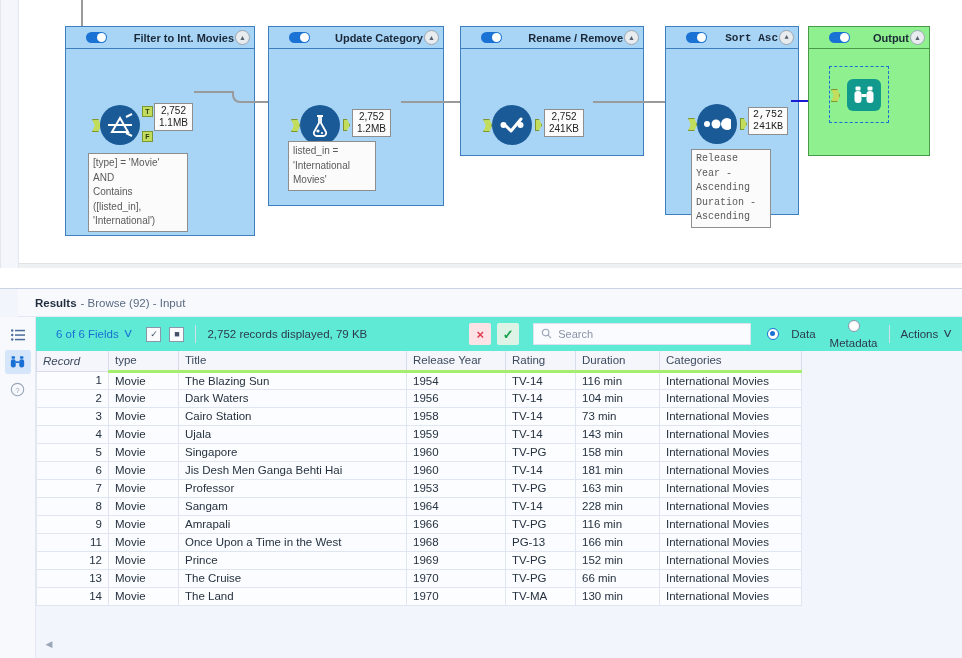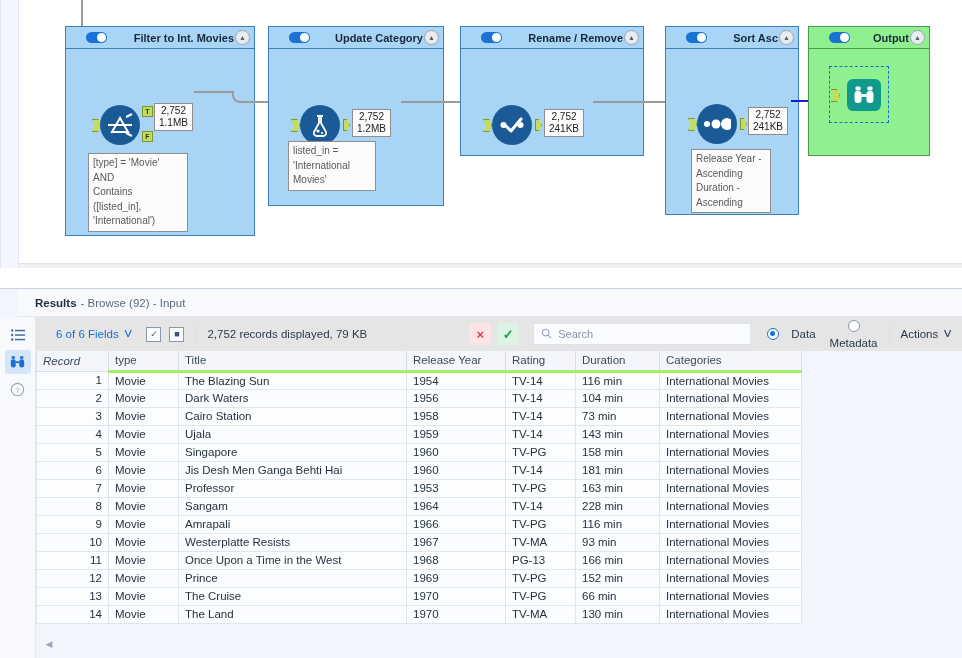--- a/index.html
+++ b/index.html
@@ -128,21 +128,21 @@
     display: flex; flex-direction: column; align-items: center; padding-top: 6px;
   }
   .side-icon {
     width: 26px; height: 24px; display: flex; align-items: center; justify-content: center;
     margin-bottom: 3px; border-radius: 3px; color: #4a6b9a;
   }
   .side-icon.active { background: #d5e6fb; color: #1a6fd4; }
 
   #toolbar {
     position: absolute; left: 36px; top: 28px; width: 926px; height: 34px;
-    background: #e5e5e5;
+    background: #5eead4;
     display: flex; align-items: center; padding: 0 10px;
   }
   .tb-link {
     font-size: 11.5px; color: #1a6fd4; display: flex; align-items: center; gap: 5px;
   }
   .tb-icon-btn {
     width: 15px; height: 15px; border: 1px solid #8a97ab;
     display: flex; align-items: center; justify-content: center;
     font-size: 9px; color: #44506a; background: #fafbfd;
   }
@@ -293,21 +293,21 @@
         <div class="anchor-out" style="left:74px; top:70px;"></div>
         <div class="stats" style="left:83px; top:60px;">
           <div>2,752</div>
           <div>241KB</div>
         </div>
       </div>
     </div>
 
     <div style="position:absolute;left:592px;top:101px;width:94px;height:2px;background:#9a9a9a;"></div>
 
-    <div class="container" style="left:664px; top:26px; width:134px; height:189px;">
+    <div class="container" style="left:664px; top:26px; width:134px; height:189px;font-family:Liberation Mono, monospace;">
       <div class="container-header">
         <div class="toggle"></div>
         <div class="container-title">Sort Asc</div>
         <div class="collapse-btn">▲</div>
       </div>
       <div class="container-body" style="height:171px;">
         <div class="anchor-in" style="left:22px; top:69px;"></div>
         <div class="tool" style="left:31px; top:55px;">
           <svg width="28" height="16" viewBox="0 0 28 16">
             <circle cx="4" cy="8" r="3" fill="#ffffff"></circle>
@@ -524,29 +524,20 @@
             <tr>
               <td class="num">9</td>
               <td>Movie</td>
               <td>Amrapali</td>
               <td>1966</td>
               <td>TV-PG</td>
               <td>116 min</td>
               <td>International Movies</td>
             </tr>
             <tr>
-              <td class="num">10</td>
-              <td>Movie</td>
-              <td>Westerplatte Resists</td>
-              <td>1967</td>
-              <td>TV-MA</td>
-              <td>93 min</td>
-              <td>International Movies</td>
-            </tr>
-            <tr>
               <td class="num">11</td>
               <td>Movie</td>
               <td>Once Upon a Time in the West</td>
               <td>1968</td>
               <td>PG-13</td>
               <td>166 min</td>
               <td>International Movies</td>
             </tr>
             <tr>
               <td class="num">12</td>

